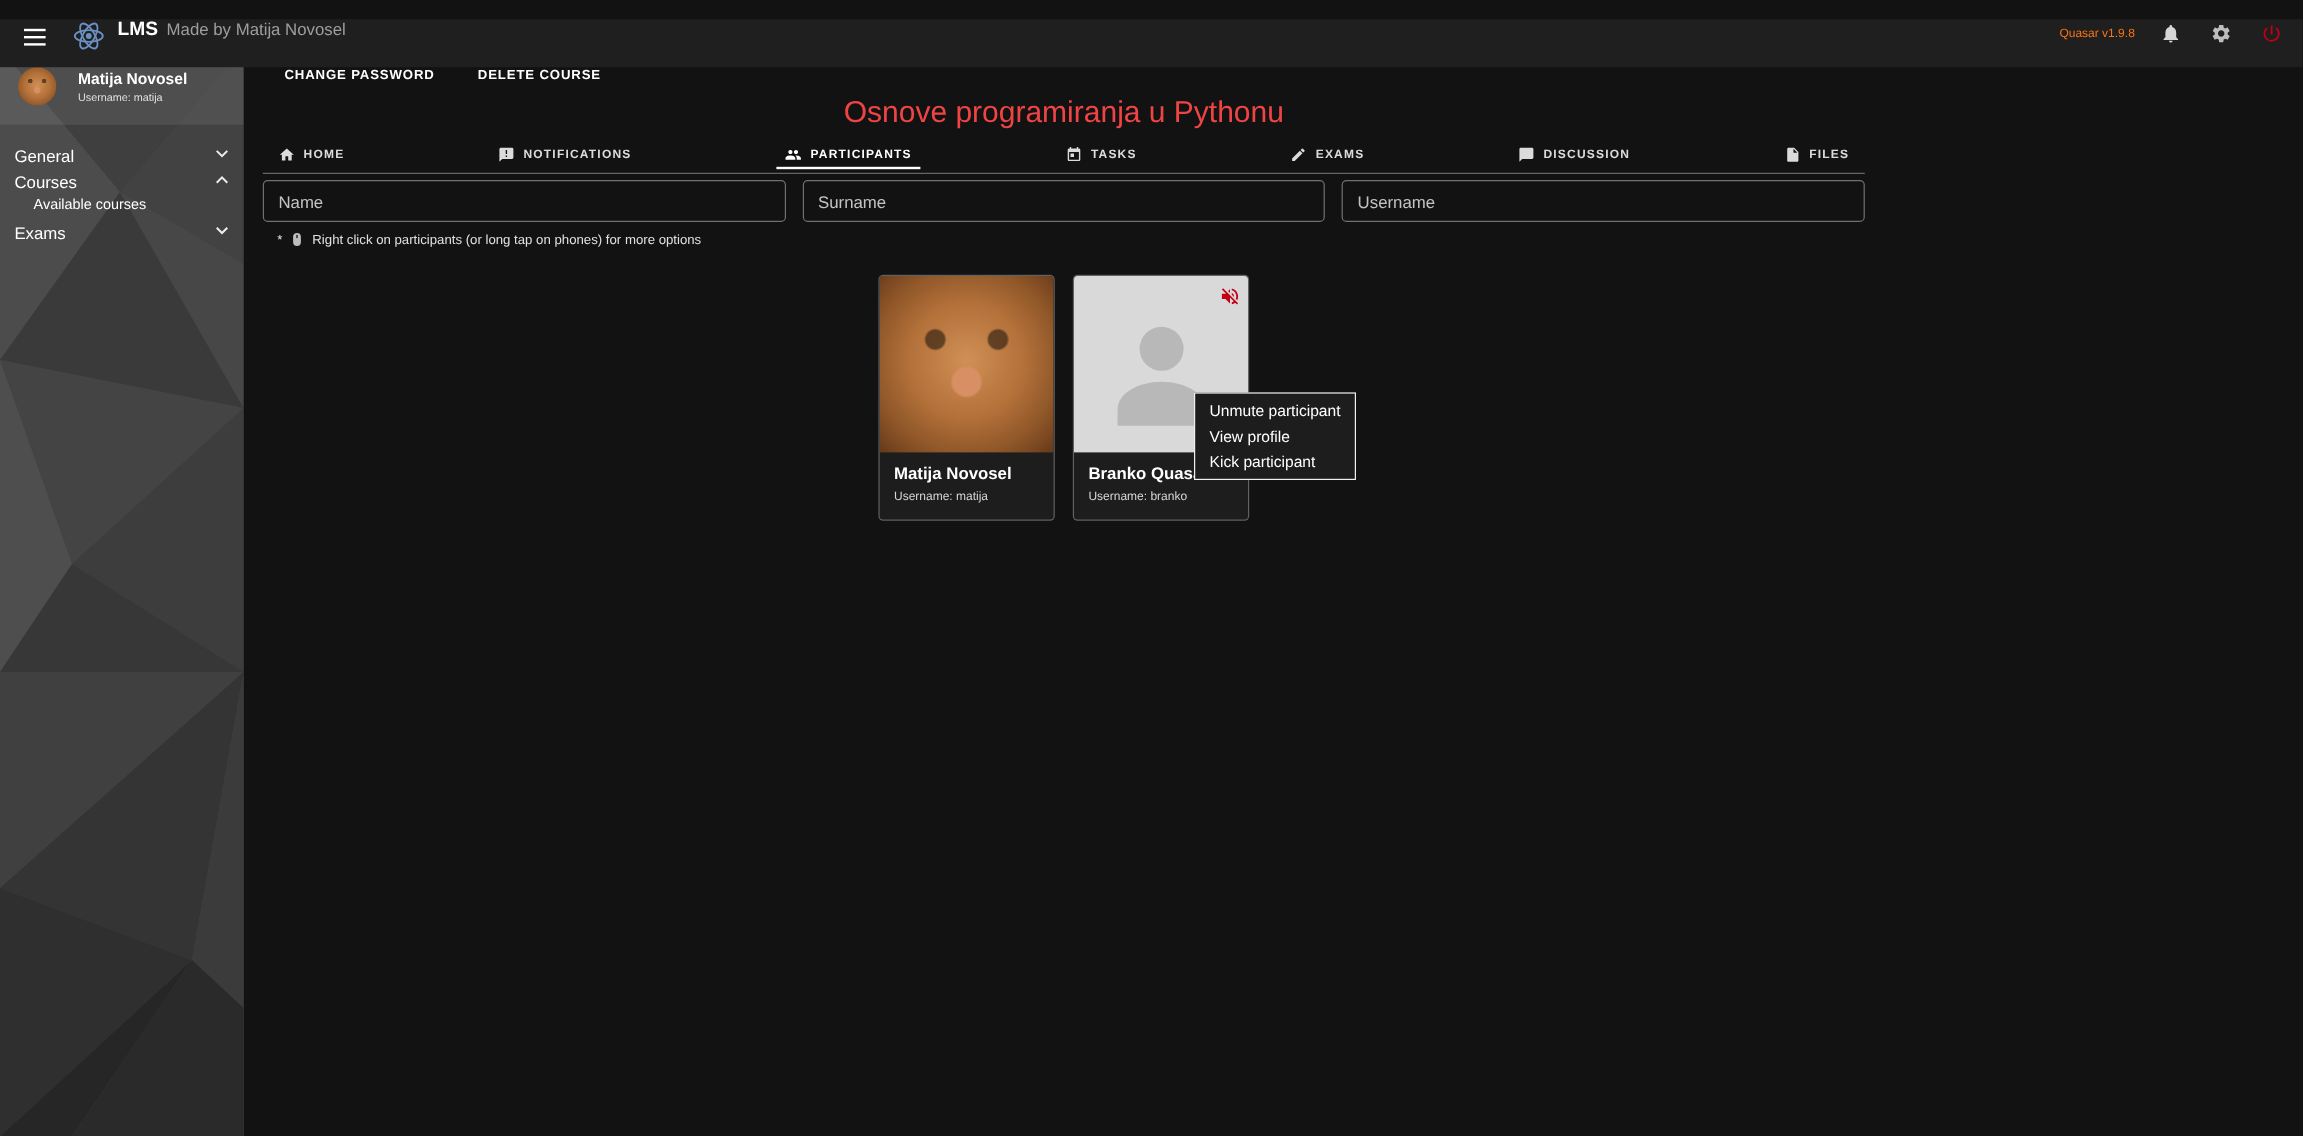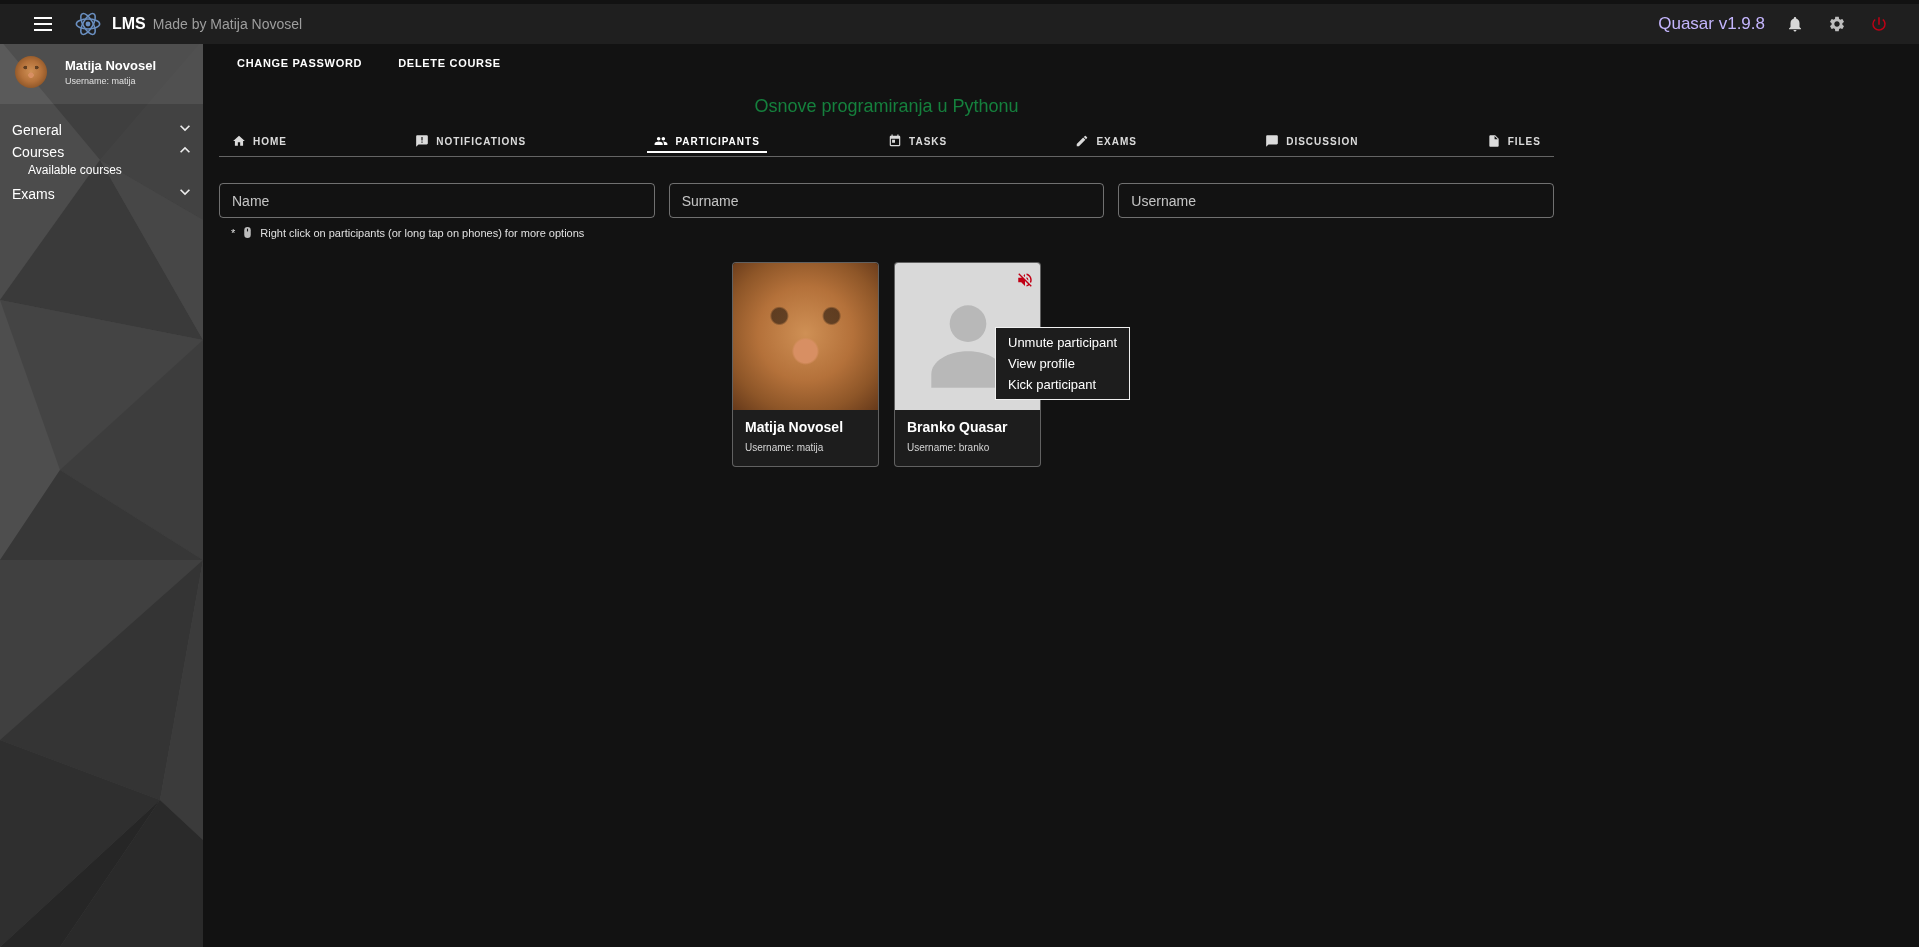--- a/index.html
+++ b/index.html
@@ -6,36 +6,36 @@
   html, body { width: 1919px; height: 947px; overflow: hidden; }
   body {
     background: #121212;
     color: #fff;
     font-family: "Liberation Sans", sans-serif;
     position: relative;
   }
 
   
   .topbar {
-    position: absolute; top: 4px; left: 0; width: 100%; height: 40px;
+    position: absolute; top: 16px; left: 0; width: 100%; height: 40px;
     background: #1f1f1f;
-    display: flex; align-items: center;
-    padding: 0 28px;
+    display: flex; align-items: flex-start;
+    padding: 0 14px;
     z-index: 20;
   }
   .hamburger {
     width: 30px; height: 30px; border: none; background: transparent; cursor: pointer;
     display: flex; flex-direction: column; justify-content: center; gap: 4px; align-items: center;
   }
   .hamburger span { display: block; width: 18px; height: 2px; background: #fff; }
   .logo { width: 28px; height: 28px; margin-left: 16px; }
   .app-name { font-size: 16px; font-weight: 700; margin-left: 10px; color: #fff; }
   .app-subtitle { font-size: 14px; color: #9e9e9e; margin-left: 7px; font-weight: 400; }
   .topbar-right { margin-left: auto; display: flex; align-items: center; gap: 18px; }
-  .version { font-size: 17px; color: #c4b5fd; }
+  .version { font-size: 10px; color: #f97316; }
   .icon-btn { background: transparent; border: none; cursor: pointer; width: 24px; height: 24px; display:flex; align-items:center; justify-content:center; }
   .icon-btn svg { width: 18px; height: 18px; }
 
   
   .sidebar {
     position: absolute; top: 40px; left: 0; width: 203px; bottom: 0;
     background: #454545; overflow: hidden; z-index: 10;
   }
   .sidebar-pattern { position: absolute; inset: 0; width: 100%; height: 100%; }
   .profile {
@@ -75,42 +75,42 @@
 
   .actions-row { display: flex; align-items: center; padding-left: 6px; }
   .flat-btn {
     background: transparent; border: none; color: #fff; cursor: pointer;
     font-family: "Liberation Sans", sans-serif;
     font-size: 11px; font-weight: 700; letter-spacing: 0.7px;
     padding: 5px 12px; border-radius: 3px; margin-right: 12px;
   }
 
   .course-title {
-    text-align: center; font-size: 18px; font-weight: 400; color: #15803d;
-    margin-top: 19px; line-height: 26px;
+    text-align: center; font-size: 25px; font-weight: 400; color: #ef4444;
+    margin-top: 7px; line-height: 26px;
   }
 
   .tabs {
     display: flex; justify-content: space-between; align-items: stretch;
     margin-top: 7px; border-bottom: 1px solid rgba(255,255,255,0.35);
   }
   .tab {
     display: flex; align-items: center; gap: 7px;
     padding: 8px 13px; cursor: pointer; position: relative;
     font-size: 10px; font-weight: 700; letter-spacing: 1px;
     color: rgba(255,255,255,0.85);
   }
   .tab svg { width: 14px; height: 14px; fill: currentColor; }
   .tab.active { color: #fff; }
   .tab.active::after {
     content: ""; position: absolute; left: 6px; right: 6px; bottom: 3px;
     height: 2px; background: #fff;
   }
 
-  .filters { display: flex; gap: 14px; margin-top: 26px; }
+  .filters { display: flex; gap: 14px; margin-top: 5px; }
   .filter-input {
     flex: 1; height: 35px; background: transparent;
     border: 1px solid rgba(255,255,255,0.4); border-radius: 4px;
     color: #fff; font-size: 14px; padding: 0 12px;
     font-family: "Liberation Sans", sans-serif; outline: none;
   }
   .filter-input::placeholder { color: rgba(255,255,255,0.75); opacity: 1; }
 
   .hint-row {
     display: flex; align-items: center; gap: 6px;

